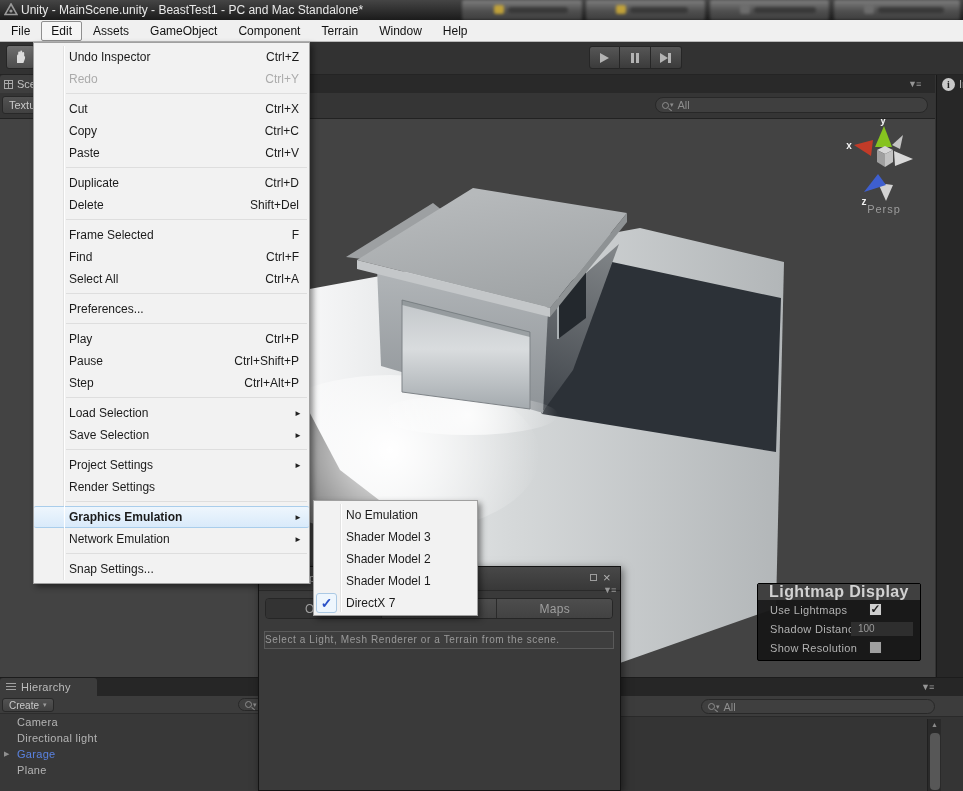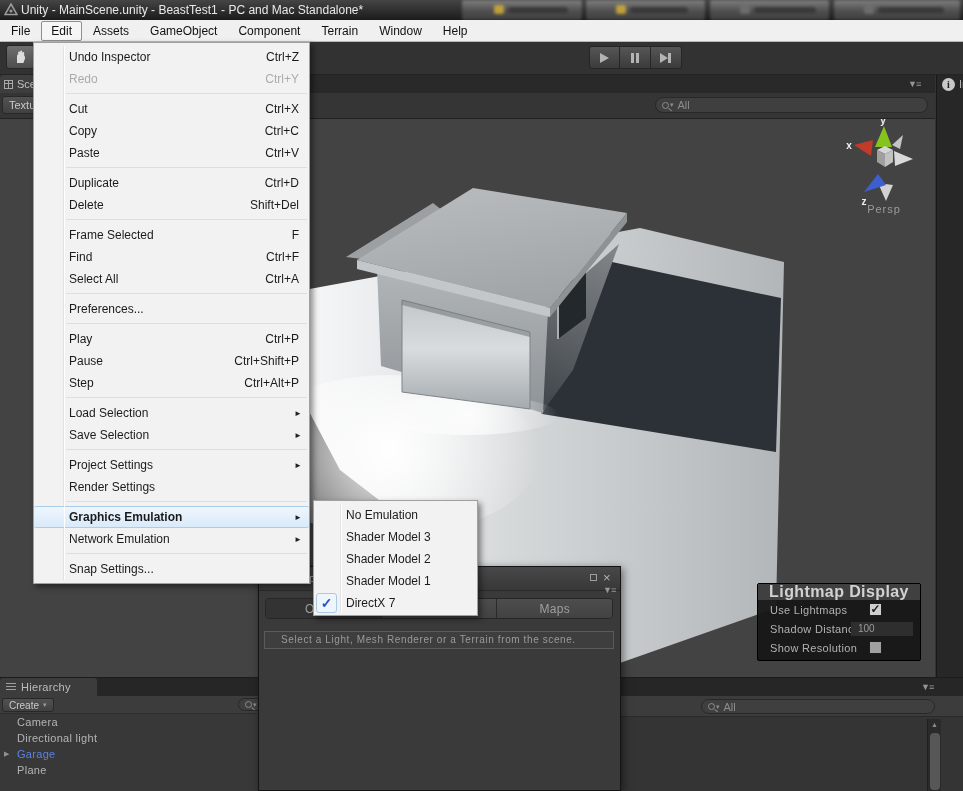--- a/index.html
+++ b/index.html
@@ -110,21 +110,21 @@
   .maxbox { position:absolute; width:7px; height:7px; border:1px solid #9d9d9d; }
   .closex { position:absolute; color:#b2b2b2; font-size:13px; line-height:10px; }
   .segctrl { position:absolute; left:6px; top:31px; width:348px; height:21px; display:flex;
     border:1px solid #262626; border-radius:4px; overflow:hidden; }
   .seg { flex:1; display:flex; align-items:center; justify-content:center;
     background:linear-gradient(#4d4d4d,#424242); color:#9f9f9f; font-size:12px; letter-spacing:.3px;
     border-left:1px solid #2a2a2a; }
   .seg:first-child { border-left:none; }
   .seg.pressed { background:#333; }
   .lm-info { position:absolute; left:5px; top:64px; width:350px; height:18px; background:#3e3e3e;
-    border:1px solid #5a5a5a; color:#9a9a9a; font-size:10px; letter-spacing:.6px; line-height:16px; padding-left:16px;
+    border:1px solid #5a5a5a; color:#9a9a9a; font-size:10px; letter-spacing:.6px; line-height:16px; padding-left:0;
     white-space:nowrap; overflow:hidden; }
 
   
   .editmenu { left:33px; top:42px; width:277px; background:#f2f2f2; border:1px solid #a0a0a0;
     box-shadow:3px 3px 6px rgba(0,0,0,.45); z-index:50; padding:3px 0; font-size:12px; color:#1b1b1b; }
   .editmenu::before { content:""; position:absolute; left:29px; top:3px; bottom:3px; width:1px; background:#e2e2e2; }
   .editmenu::after  { content:""; position:absolute; left:30px; top:3px; bottom:3px; width:1px; background:#fff; }
   .mi { position:relative; height:22px; display:flex; align-items:center; padding:0 10px 0 35px; }
   .mi .lab { flex:1; white-space:nowrap; }
   .mi .sc { white-space:nowrap; }

